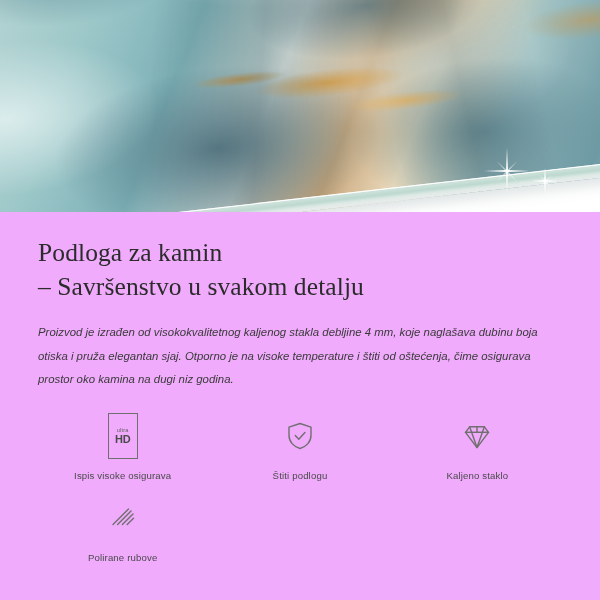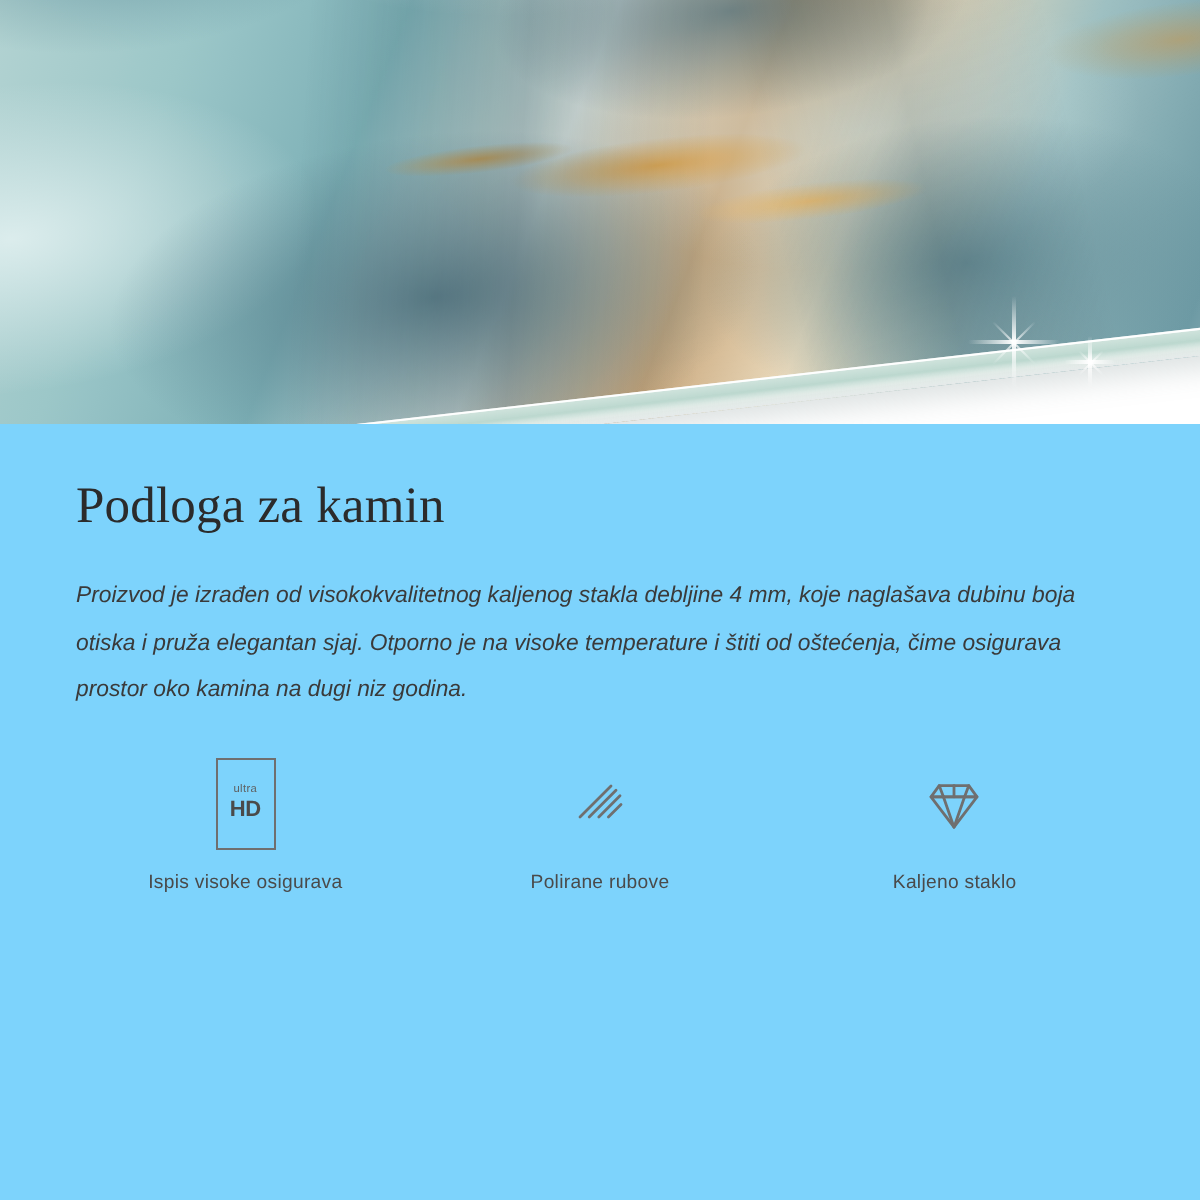--- a/index.html
+++ b/index.html
@@ -5,21 +5,21 @@
   * { box-sizing: border-box; margin: 0; padding: 0; }
   html, body {
     width: 600px; height: 600px;
     background: #ffffff;
     font-family: "Liberation Sans", sans-serif;
     overflow: hidden;
   }
   .page {
     position: relative;
     width: 600px; height: 600px;
-    background: #7dd3fc;
+    background: #f0abfc;
   }
 
   
   .hero {
     position: absolute;
     left: 0; top: 0;
     width: 600px; height: 212px;
     overflow: hidden;
     background: #ffffff;
   }
@@ -206,62 +206,74 @@
         <i class="v"></i>
         <i class="d1"></i>
         <i class="d2"></i>
     </div>
   </div>
 
   <div class="content">
 
     <h1 class="headline">
       <span>Podloga za kamin</span>
+      <span class="l2">– Savršenstvo u svakom detalju</span>
     </h1>
 
     <p class="body-copy">Proizvod je izrađen od visokokvalitetnog kaljenog stakla debljine 4 mm, koje naglašava dubinu boja otiska i pruža elegantan sjaj. Otporno je na visoke temperature i štiti od oštećenja, čime osigurava prostor oko kamina na dugi niz godina.</p>
 
     <div class="features">
 
 
       <div class="feature">
         <div class="feature-icon">
           <div class="hd-box">
             <span class="hd-top">ultra</span>
             <span class="hd-big">HD</span>
           </div>
         </div>
         <div class="feature-label">Ispis visoke osigurava</div>
       </div>
 
+      <div class="feature">
+        <div class="feature-icon">
+          <svg width="40" height="40" viewBox="0 0 40 40">
+            <g class="stroke">
+              <path d="M20 7.5l11 3.6v8.1c0 6.5-4.6 11.5-11 13.3-6.4-1.8-11-6.8-11-13.3v-8.1z"></path>
+              <path d="M15.3 19.6l3.5 3.6 6.1-6.6"></path>
+            </g>
+          </svg>
+        </div>
+        <div class="feature-label">Štiti podlogu</div>
+      </div>
+
+      <div class="feature">
+        <div class="feature-icon">
+          <svg width="40" height="40" viewBox="0 0 40 40">
+            <g class="stroke">
+              <path d="M8.5 16.4h23L20 31.6z"></path>
+              <path d="M12.6 10.8h14.8l4.1 5.6h-23z"></path>
+              <path d="M12.6 10.8l2.1 5.6M27.4 10.8l-2.1 5.6M20 10.8v5.6"></path>
+              <path d="M14.7 16.4L20 31.6l5.3-15.2"></path>
+            </g>
+          </svg>
+        </div>
+        <div class="feature-label">Kaljeno staklo</div>
+      </div>
 
       <div class="feature">
         <div class="feature-icon">
           <svg width="40" height="40" viewBox="0 0 40 40">
             <g class="stroke">
               <path d="M10 26.5L25.5 11"></path>
               <path d="M14.6 26.5L28 13.1"></path>
               <path d="M19.4 26.5L30 15.9"></path>
               <path d="M24.2 26.5L30.5 20.2"></path>
             </g>
           </svg>
         </div>
         <div class="feature-label">Polirane rubove</div>
       </div>
 
-      <div class="feature">
-        <div class="feature-icon">
-          <svg width="40" height="40" viewBox="0 0 40 40">
-            <g class="stroke">
-              <path d="M8.5 16.4h23L20 31.6z"></path>
-              <path d="M12.6 10.8h14.8l4.1 5.6h-23z"></path>
-              <path d="M12.6 10.8l2.1 5.6M27.4 10.8l-2.1 5.6M20 10.8v5.6"></path>
-              <path d="M14.7 16.4L20 31.6l5.3-15.2"></path>
-            </g>
-          </svg>
-        </div>
-        <div class="feature-label">Kaljeno staklo</div>
-      </div>
-
 
     </div>
   </div>
 </div>
 
 </body></html>

